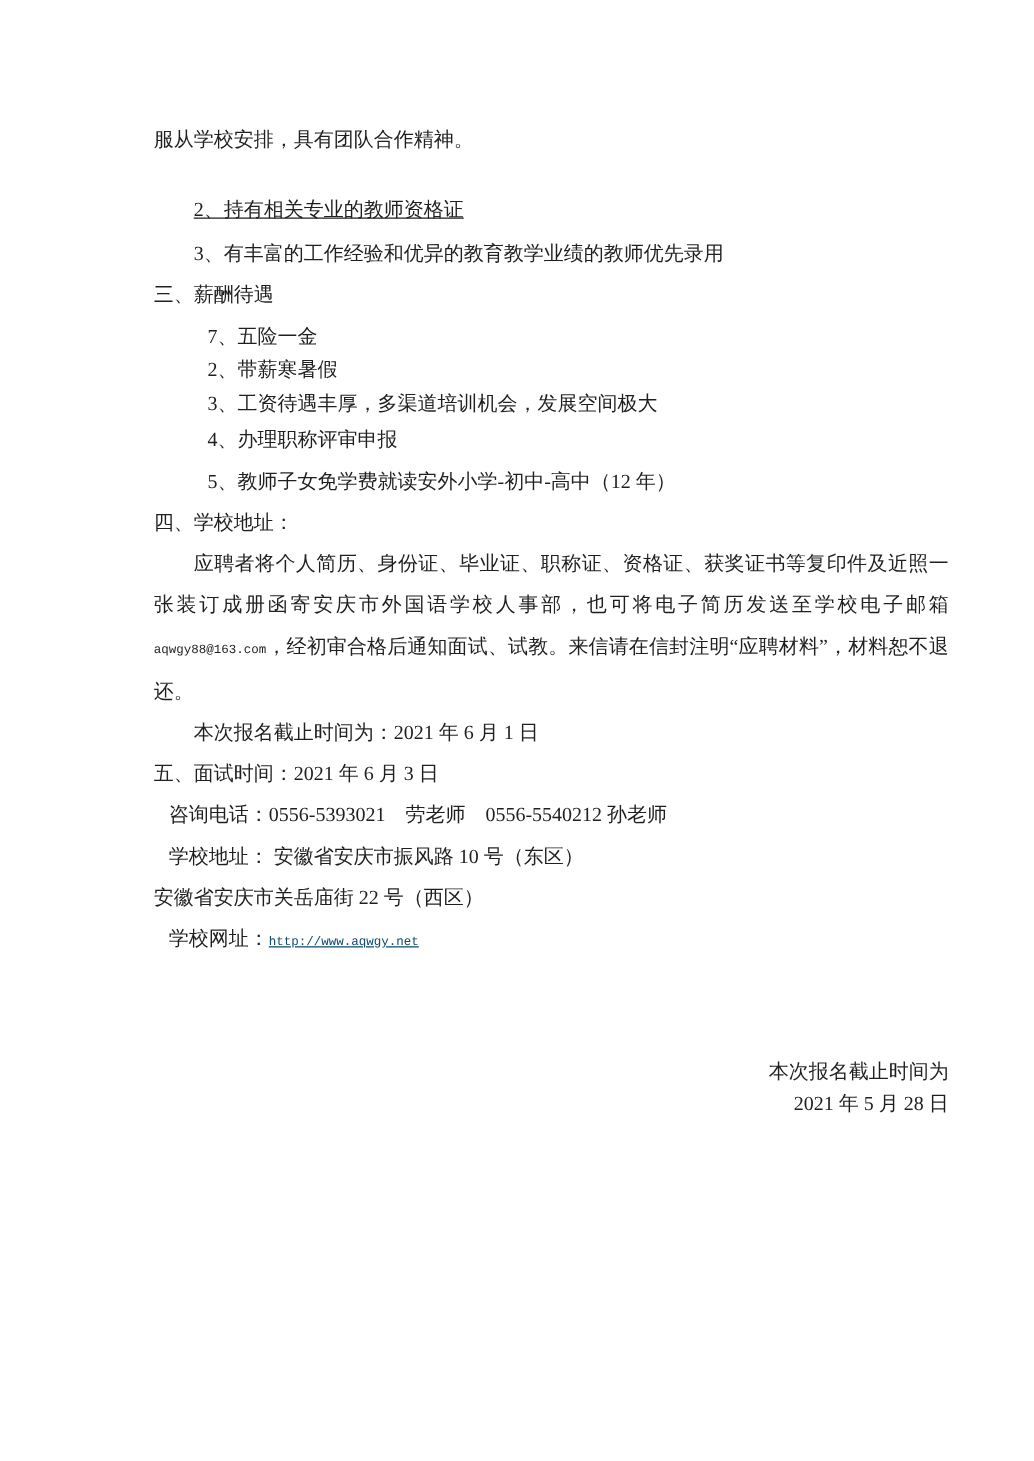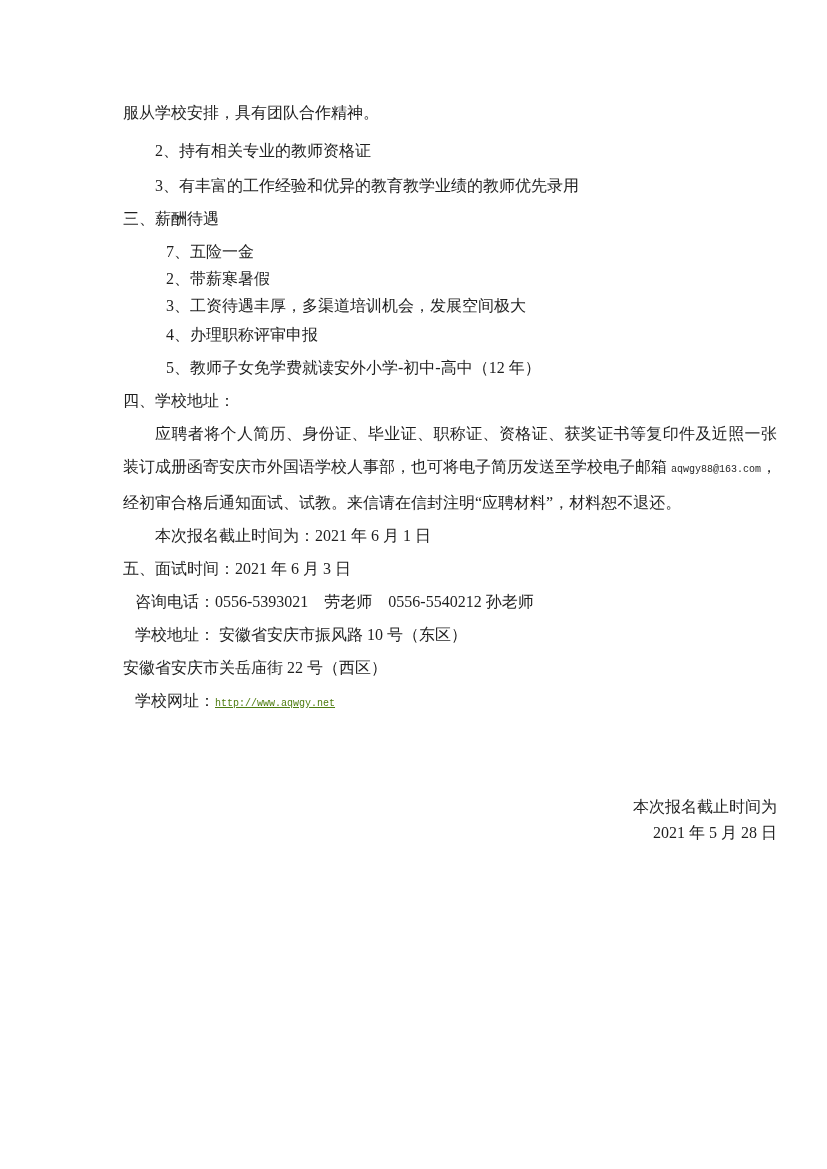--- a/index.html
+++ b/index.html
@@ -13,45 +13,45 @@
     overflow: hidden;
     color: #1f1f1f;
     font-family: "Liberation Serif", serif;
     font-size: 16px;
     line-height: 33px;
   }
   .page {
     box-sizing: border-box;
     width: 827px;
     height: 1169px;
-    padding: 96px 50px 0 123px;
+    padding: 96px 68px 0 123px;
   }
   .line {
     white-space: pre-wrap;
   }
   .indent-1 { margin-left: 12px; }
   .indent-2 { margin-left: 32px; }
   .indent-3 { margin-left: 43px; }
   .indent-addr { }
-  .mt7  { margin-top: 5px; }
+  .mt7  { margin-top: 23px; text-decoration: underline; }
   .mt2  { margin-top: 2px; }
   .mtm6 { margin-top: -6px; }
   .mtm4 { margin-top: -4px; }
   .para {
     text-align: justify;
     text-indent: 32px;
     white-space: pre-wrap;
   }
   .mono {
     font-family: "Liberation Mono", monospace;
     font-size: 10px;
   }
   .url {
     text-decoration: underline;
-    color: #4d7c0f;
+    color: #0c4a6e;
   }
   .signature {
     margin-top: 74px;
     text-align: right;
     line-height: 26px;
   }
 </style>
 </head>
 <body>
 

